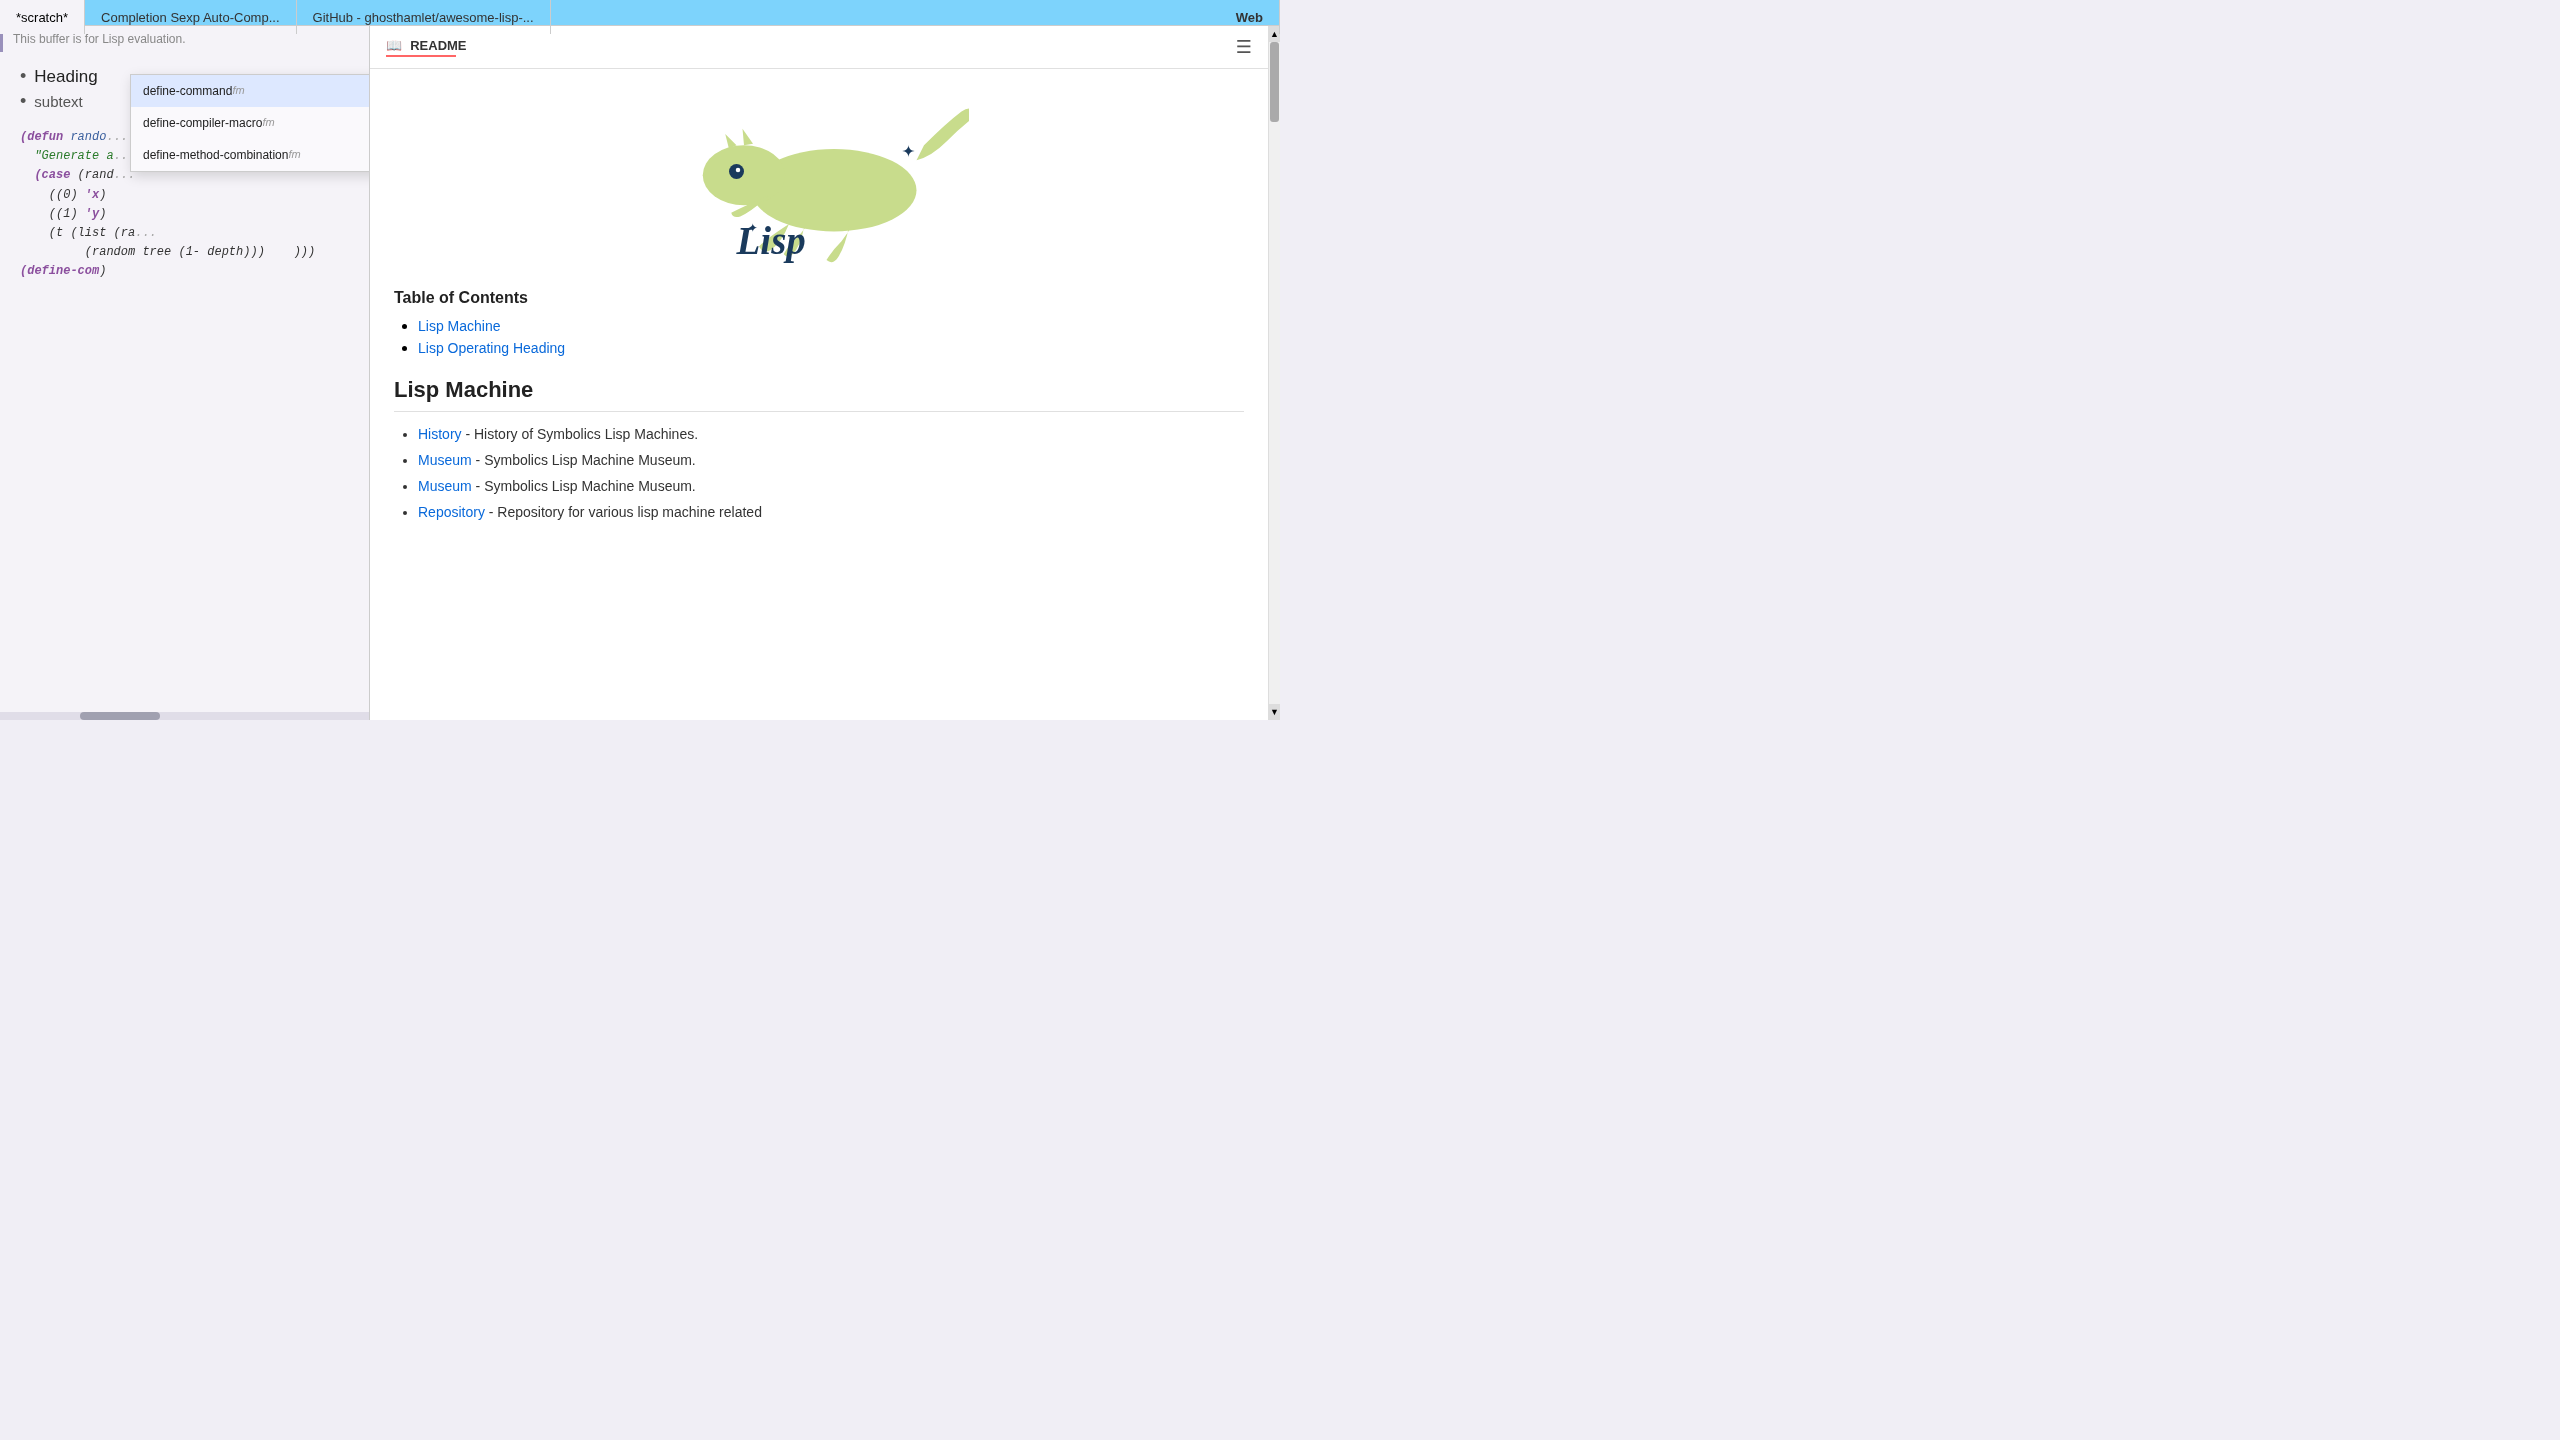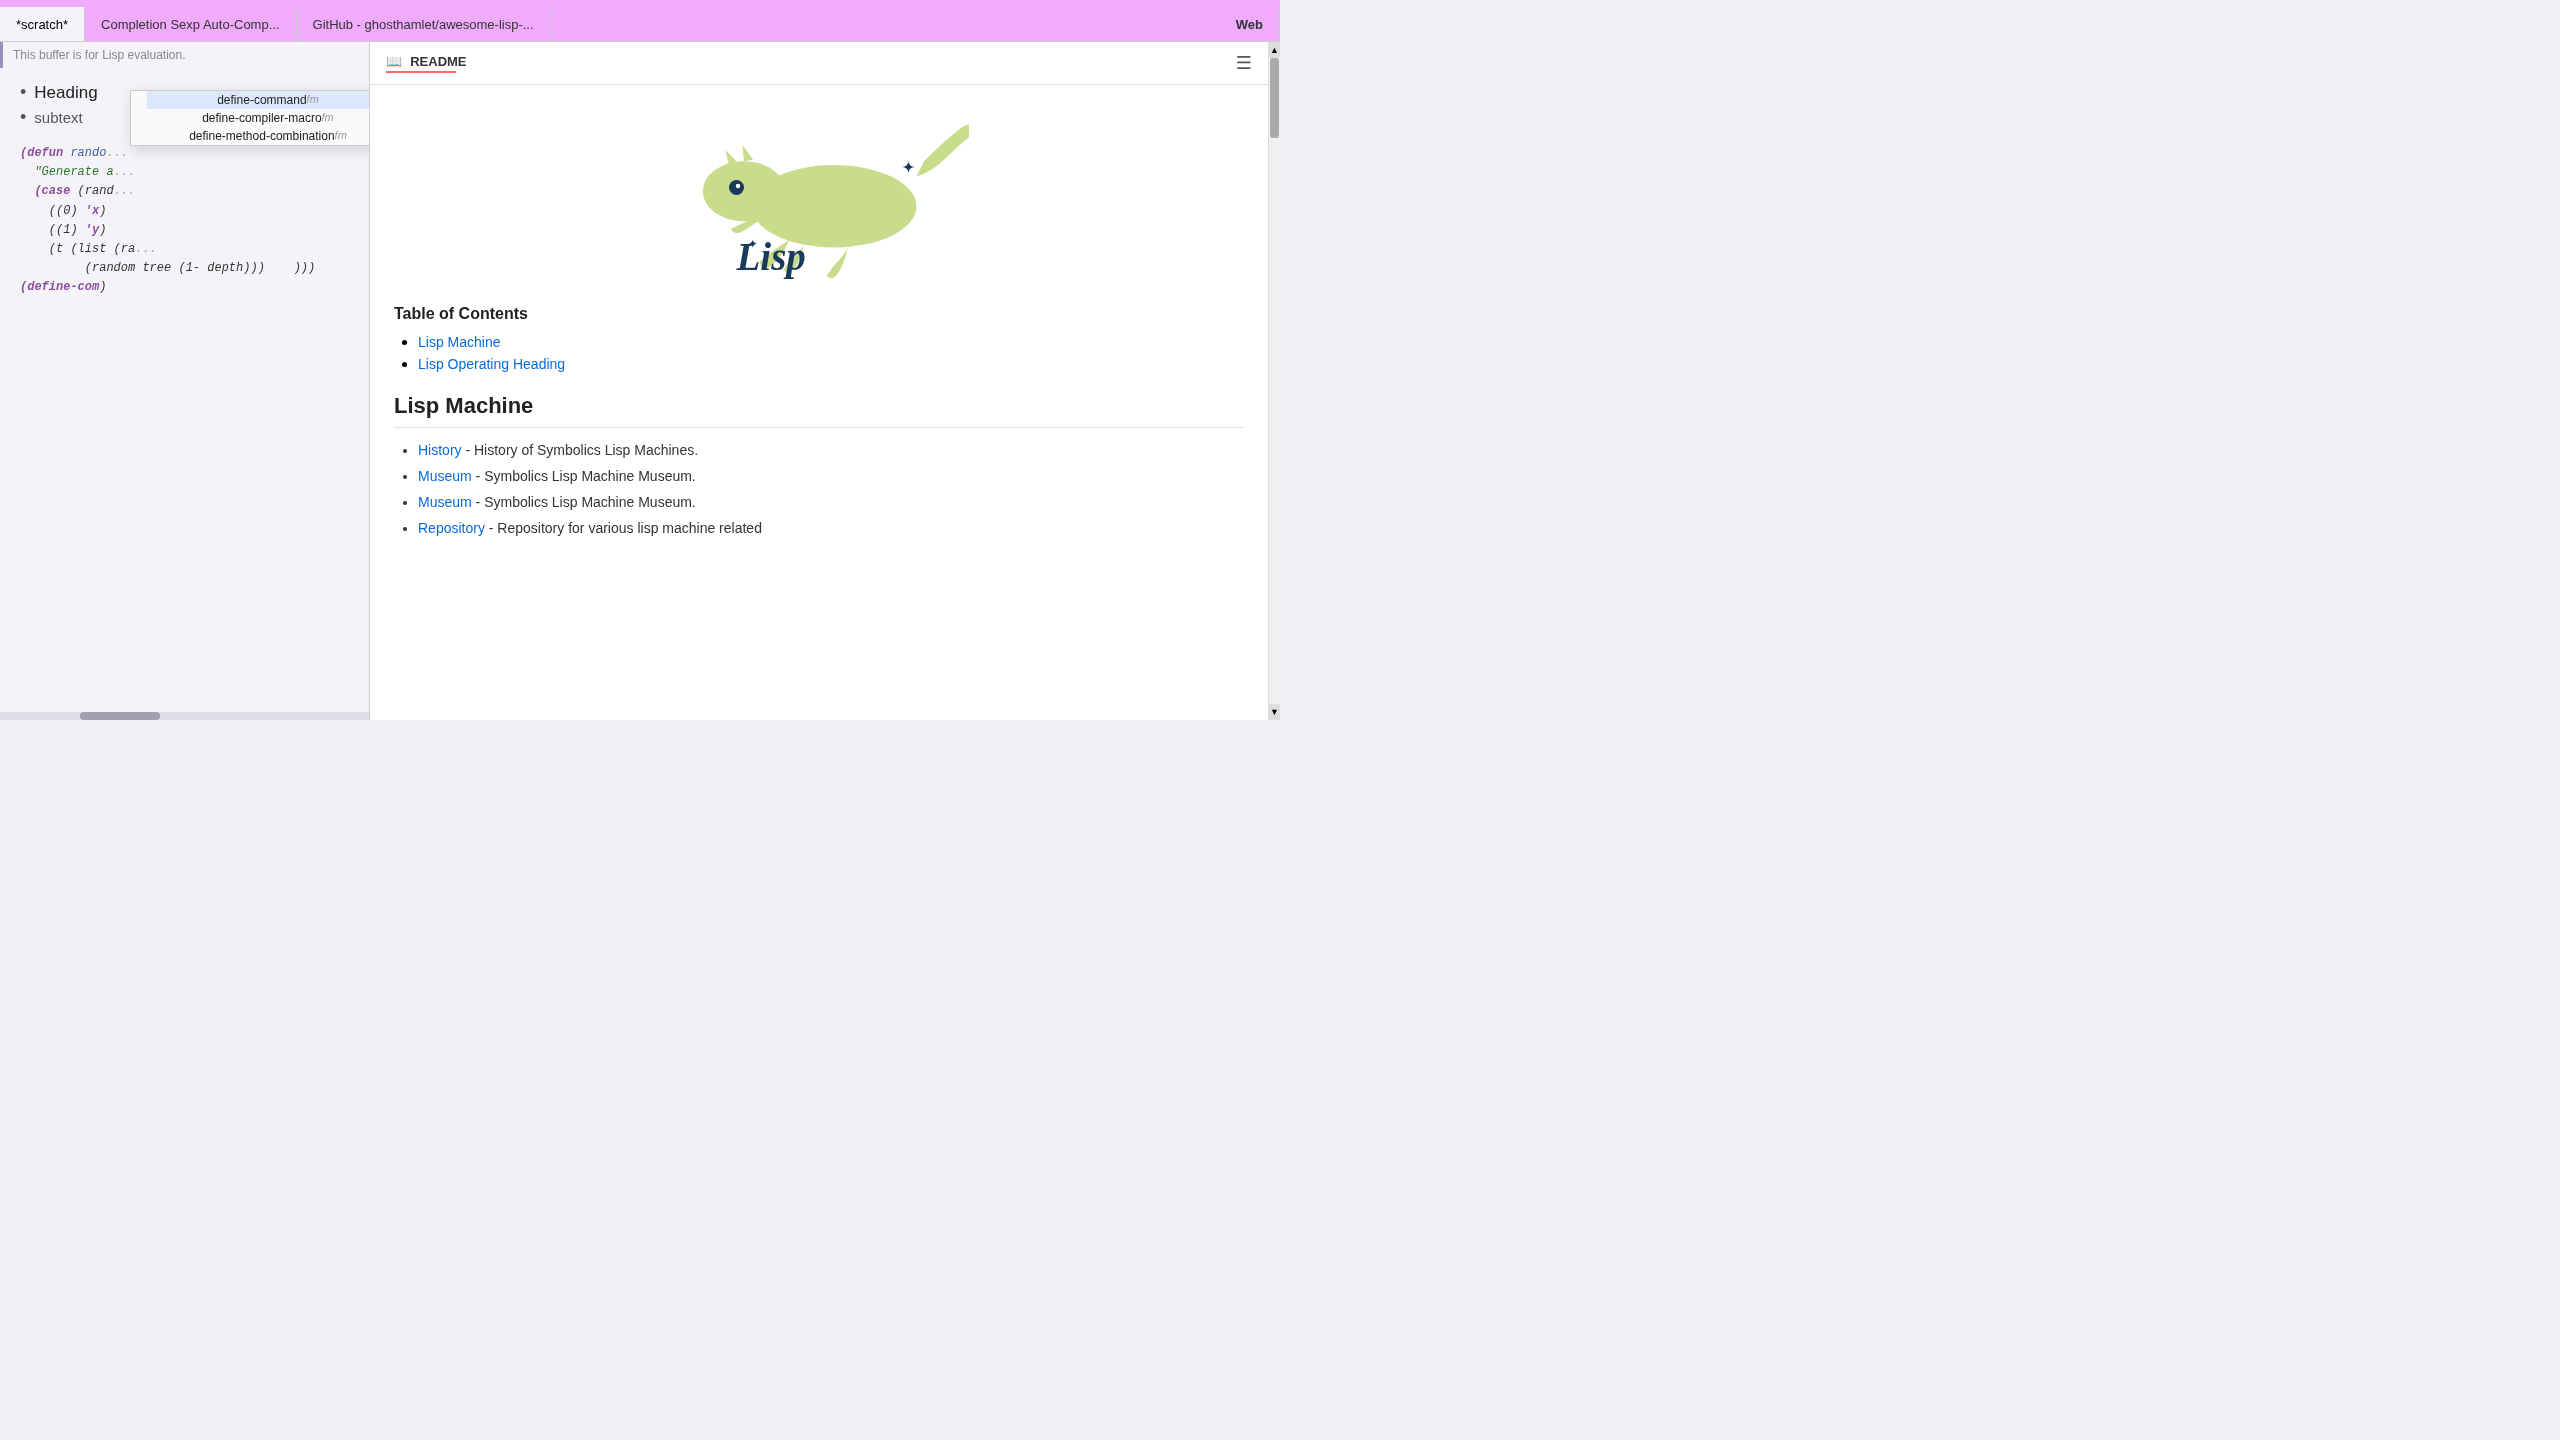--- a/index.html
+++ b/index.html
@@ -16,23 +16,23 @@
     .main-container {
       display: flex;
       width: 100%;
       height: 100%;
       flex-direction: column;
     }
 
     
     .tab-bar {
       display: flex;
-      background: #f0abfc;
-      height: 42px;
-      align-items: flex-end;
+      background: #7dd3fc;
+      height: 26px;
+      align-items: flex-start;
       border-bottom: 1px solid #ccc;
       position: relative;
       z-index: 10;
     }
 
     .tab {
       padding: 0 16px;
       height: 34px;
       display: flex;
       align-items: center;
@@ -171,25 +171,24 @@
       background: #faf9fc;
       border: 1px solid #ccc;
       box-shadow: 2px 4px 12px rgba(0,0,0,0.15);
       z-index: 100;
       width: 260px;
       font-size: 12px;
     }
 
     .completion-item {
       display: flex;
-      justify-content: center;
-      padding: 2px 12px;
+      justify-content: flex-start;
+      padding: 9px 12px;
       cursor: pointer;
       color: #333;
-      margin-left: 16px;
     }
 
     .completion-item:hover,
     .completion-item.selected {
       background: #dde8ff;
     }
 
     .completion-item .item-label {
       color: #222;
     }

